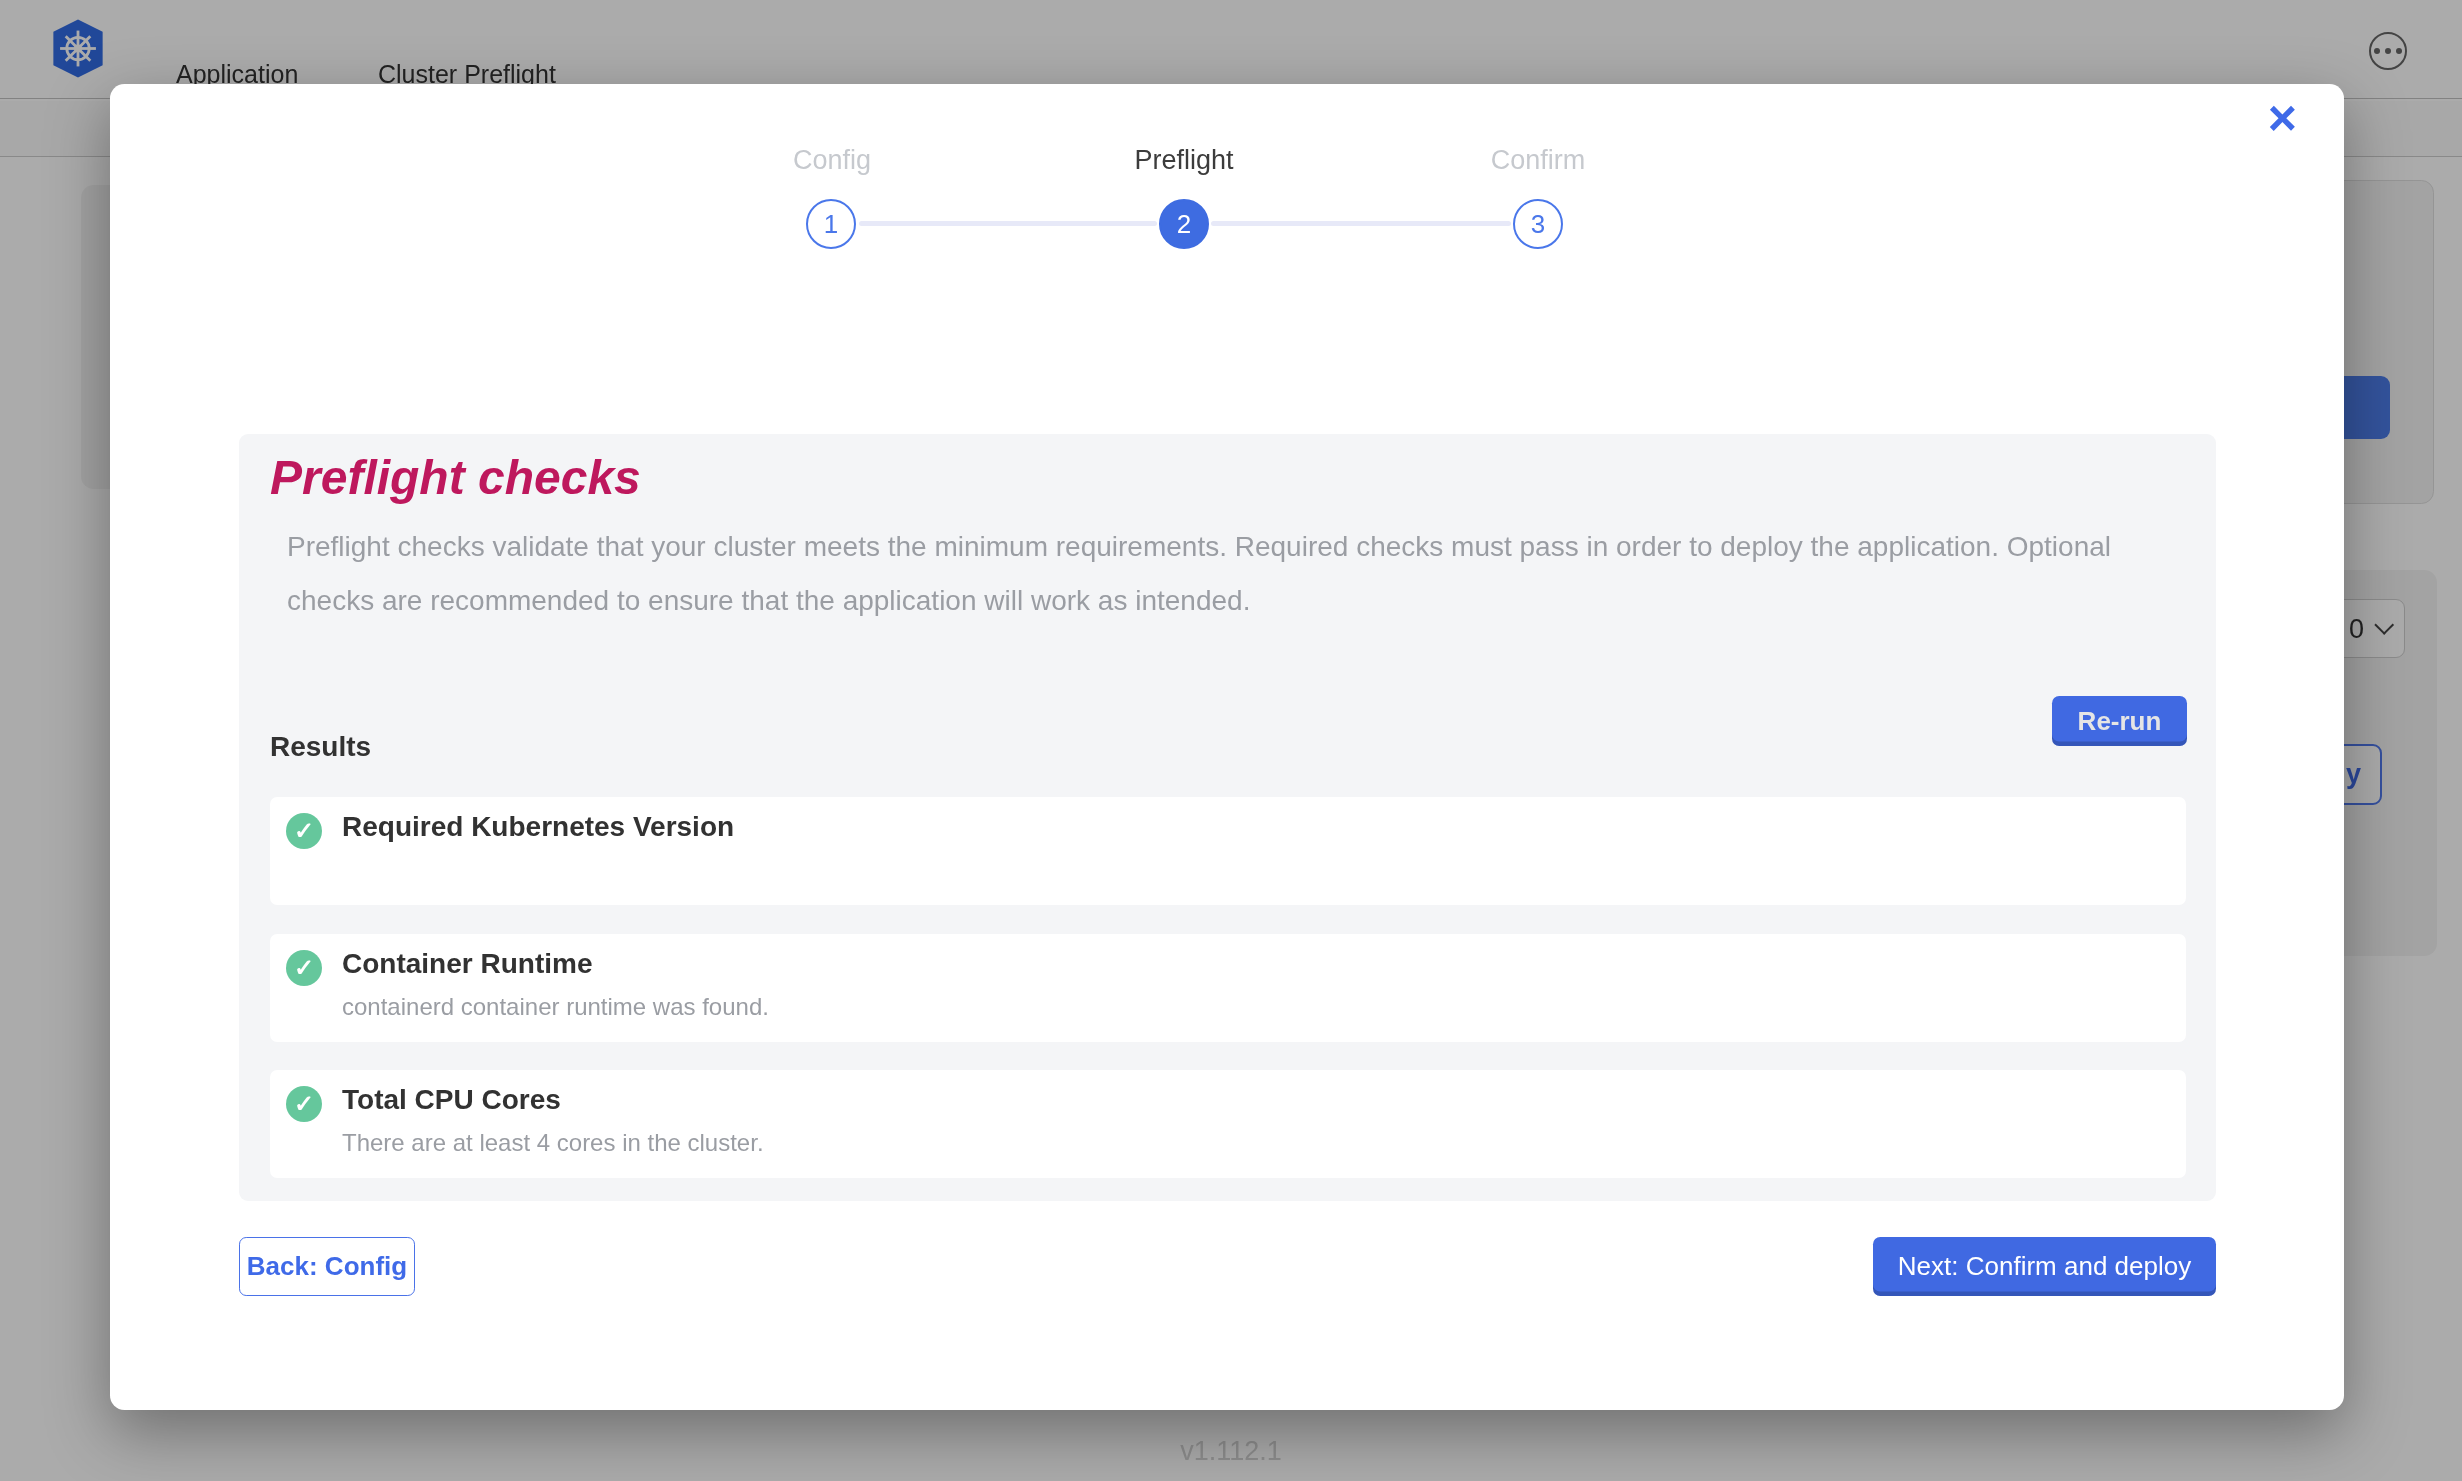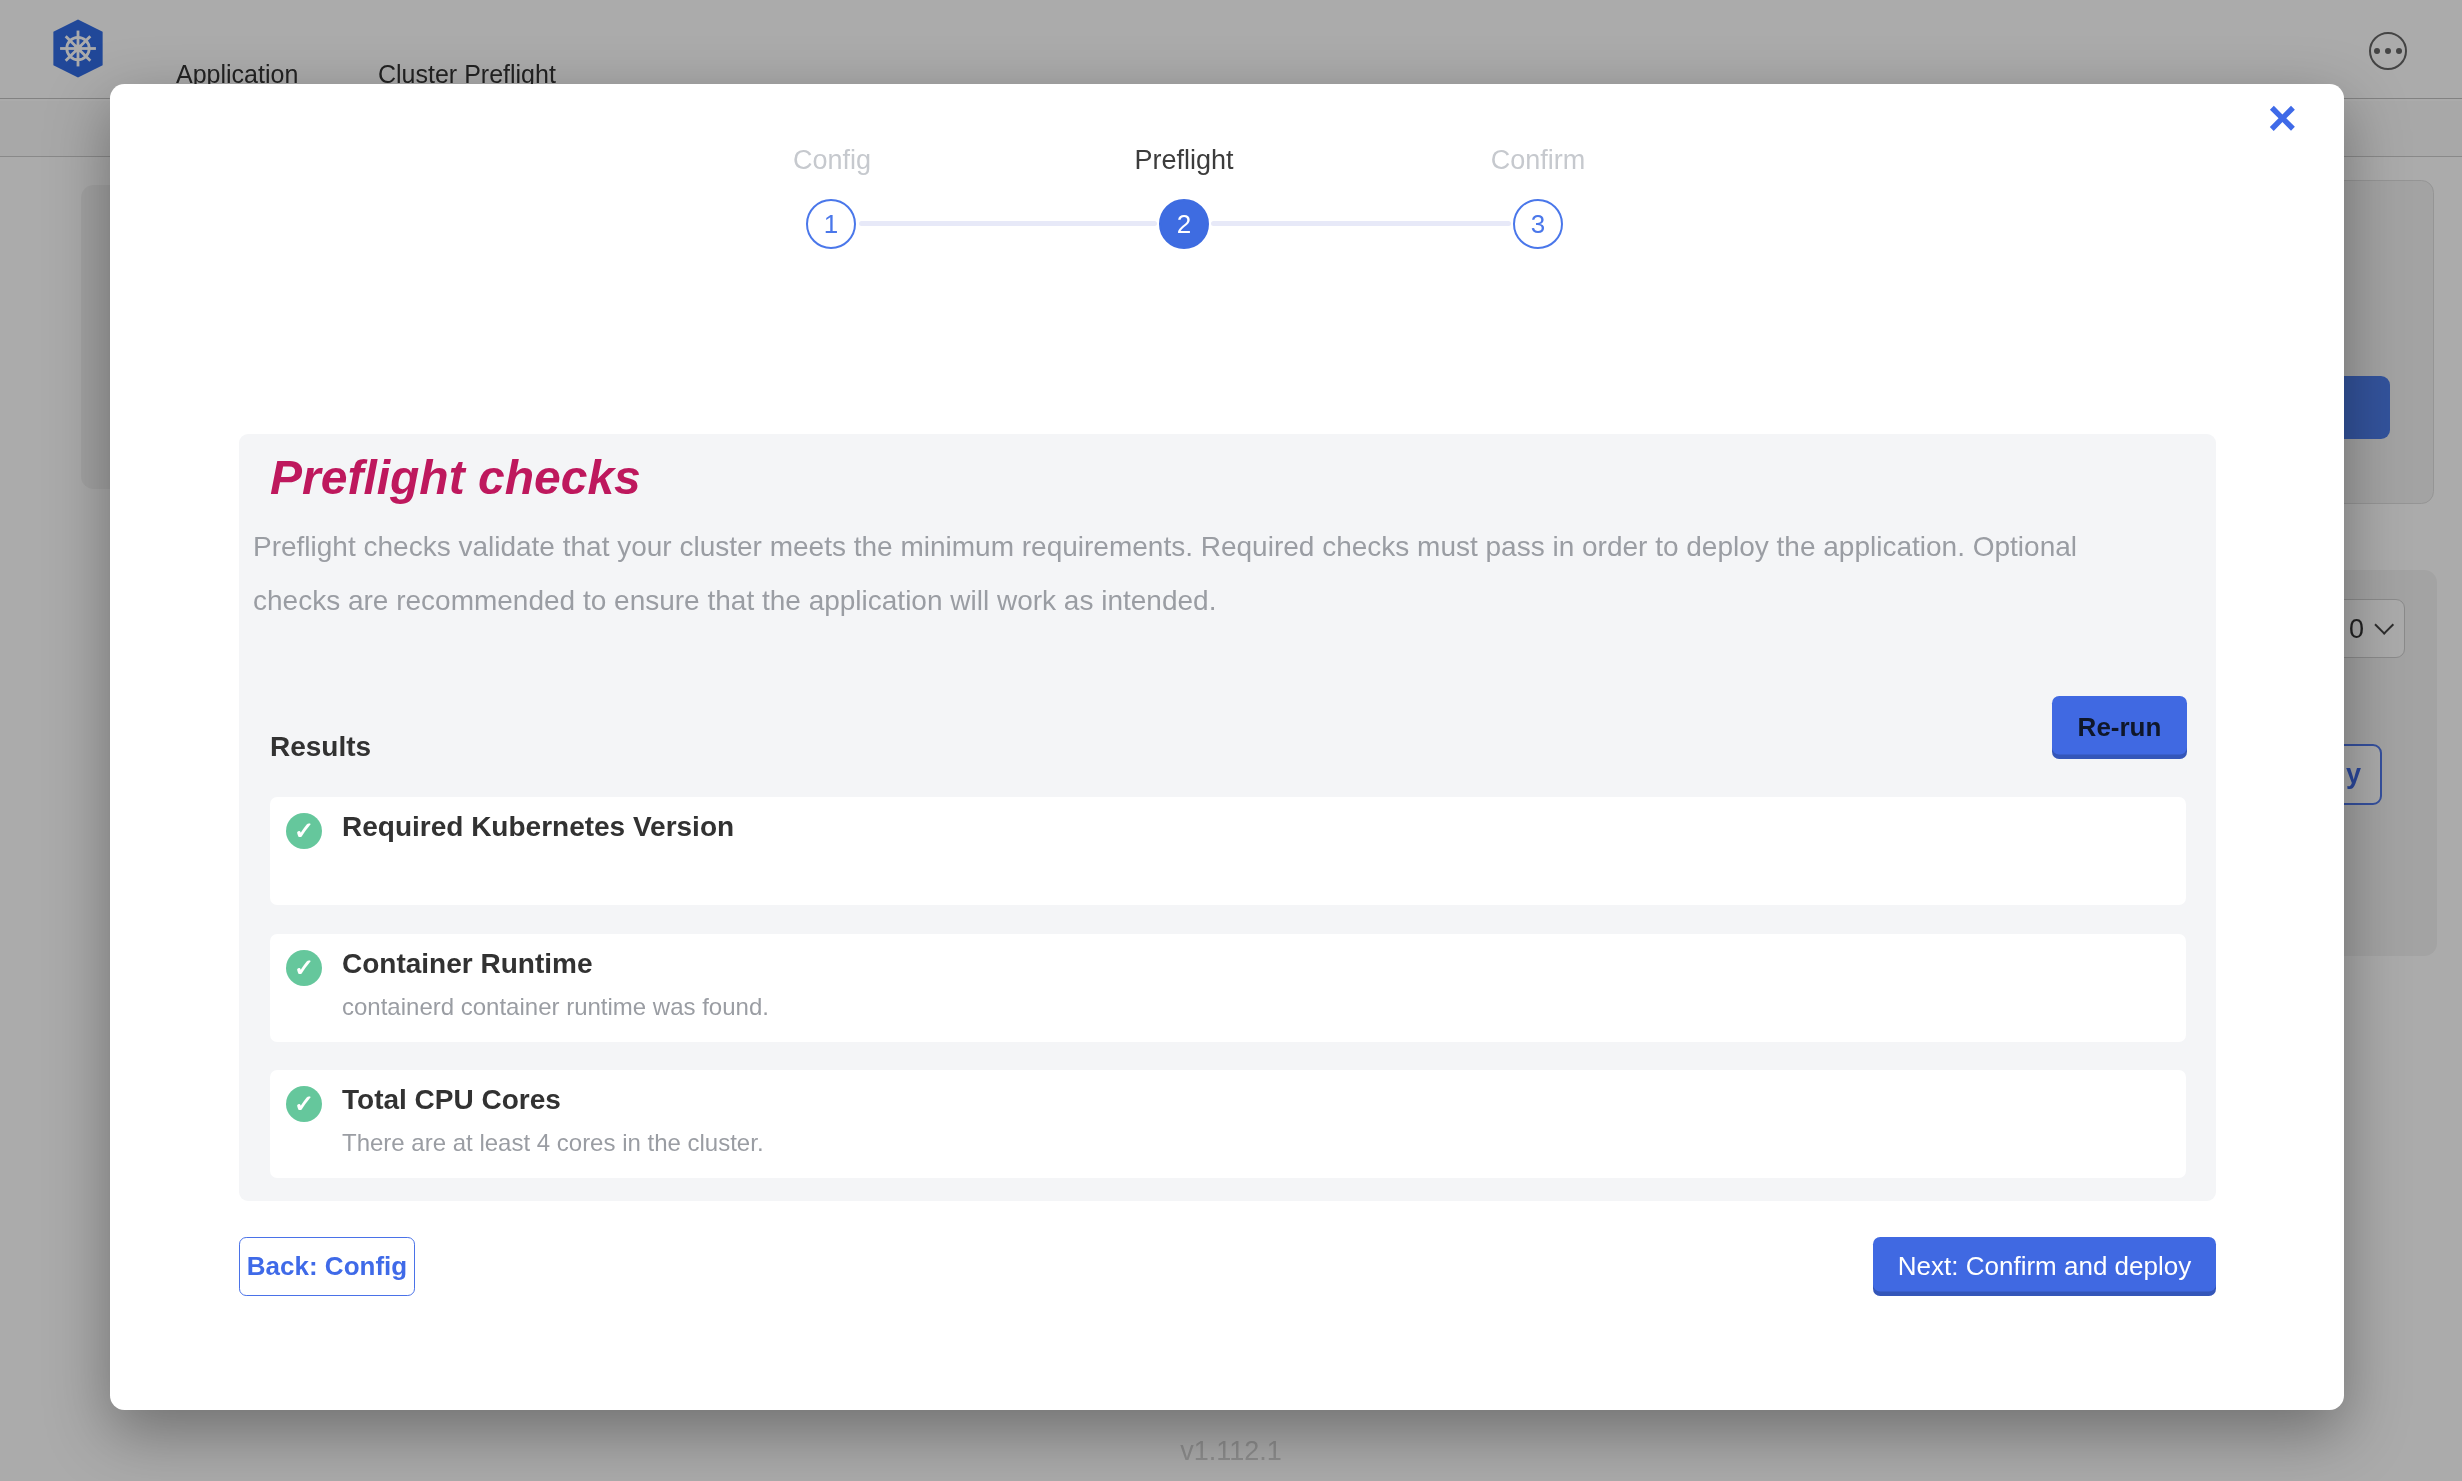--- a/index.html
+++ b/index.html
@@ -53,24 +53,24 @@
                  display:flex; align-items:center; justify-content:center; cursor:pointer; }
   .step-circle.active { background:#3e6ce1; border-color:#3e6ce1; color:#ffffff; }
   .sc-0 { left:696px; } .sc-1 { left:1049px; } .sc-2 { left:1403px; }
   .connector { position:absolute; top:137px; height:5.4px; background:#e7e9f8; border-radius:2.7px; }
   .cn-0 { left:749px; width:298px; } .cn-1 { left:1101px; width:300px; }
 
   
   .panel { position:absolute; left:129px; top:350px; width:1977px; height:767px;
            background:#f4f5f7; border-radius:9px; }
   .panel-title { position:absolute; left:31px; top:16px; font-size:48px; font-weight:bold; color:#be185d;font-style:italic; }
-  .panel-desc { position:absolute; left:14px; top:86px; width:1851px; font-size:28px; line-height:54px; color:#9a9da3; }
+  .panel-desc { position:absolute; left:48px; top:86px; width:1851px; font-size:28px; line-height:54px; color:#9a9da3; }
   .results-label { position:absolute; left:31px; top:297px; font-size:28px; font-weight:bold; color:#323232; }
-  .rerun-btn { position:absolute; right:29px; top:262px; width:135px; height:63px; background:#4069e2;
-               border:none; border-radius:7.2px; color:#0f172a; font-size:26px; font-weight:bold;
+  .rerun-btn { position:absolute; right:29px; top:262px; width:135px; height:50px; background:#4069e2;
+               border:none; border-radius:7.2px; color:#e5e5e5; font-size:26px; font-weight:bold;
                box-shadow:inset 0 -4.5px 0 rgba(0,0,0,0.18); cursor:pointer; font-family:inherit; }
   .check-card { position:absolute; left:31px; width:1916px; height:108px; background:#ffffff; border-radius:7.2px; }
   .cc-0 { top:363px; } .cc-1 { top:500px; } .cc-2 { top:636px; }
   .check-icon { position:absolute; left:16px; top:16px; width:36px; height:36px; border-radius:50%;
                 background:#65c79c; color:#ffffff; font-size:24px; font-weight:bold;
                 display:flex; align-items:center; justify-content:center; }
   .check-title { position:absolute; left:72px; top:14.4px; font-size:28px; font-weight:bold; color:#323232; }
   .check-desc { position:absolute; left:72px; top:59px; font-size:24px; color:#9a9da3; }
 
   .back-btn { position:absolute; left:129px; top:1153px; width:176px; height:59px; background:#ffffff;

